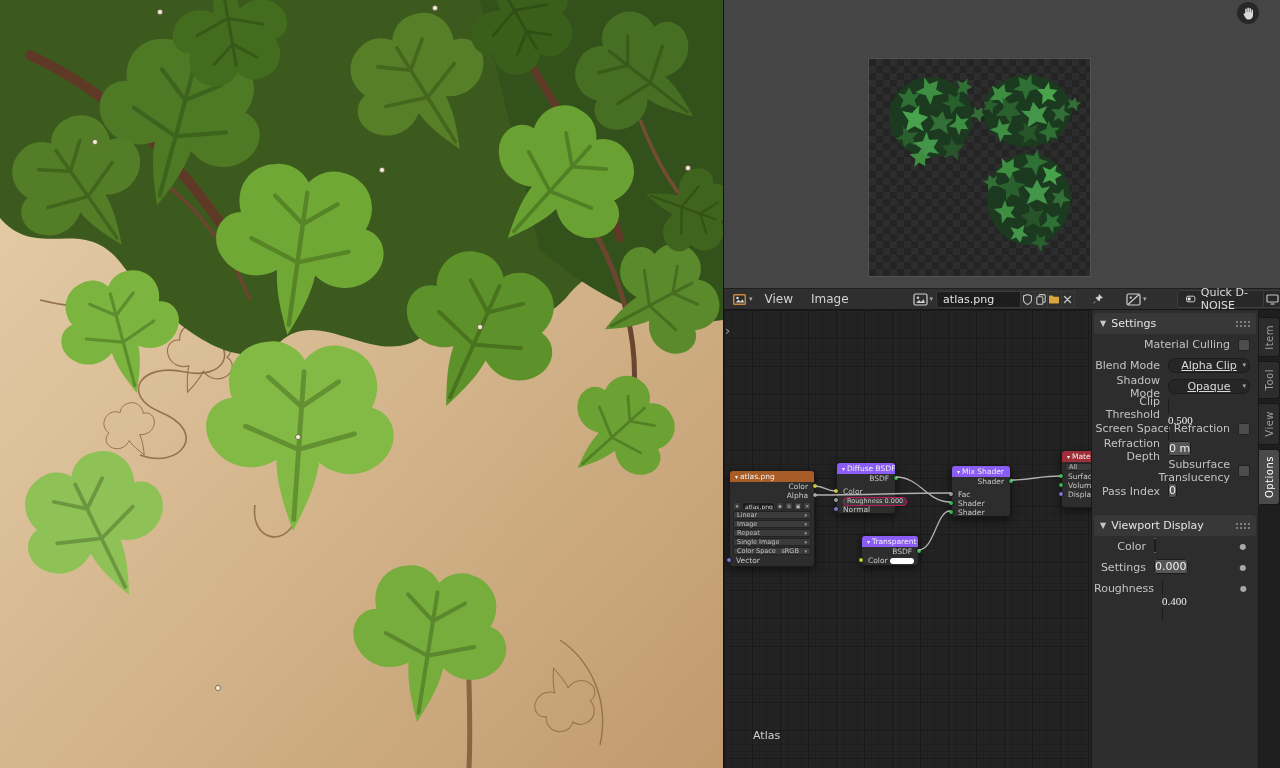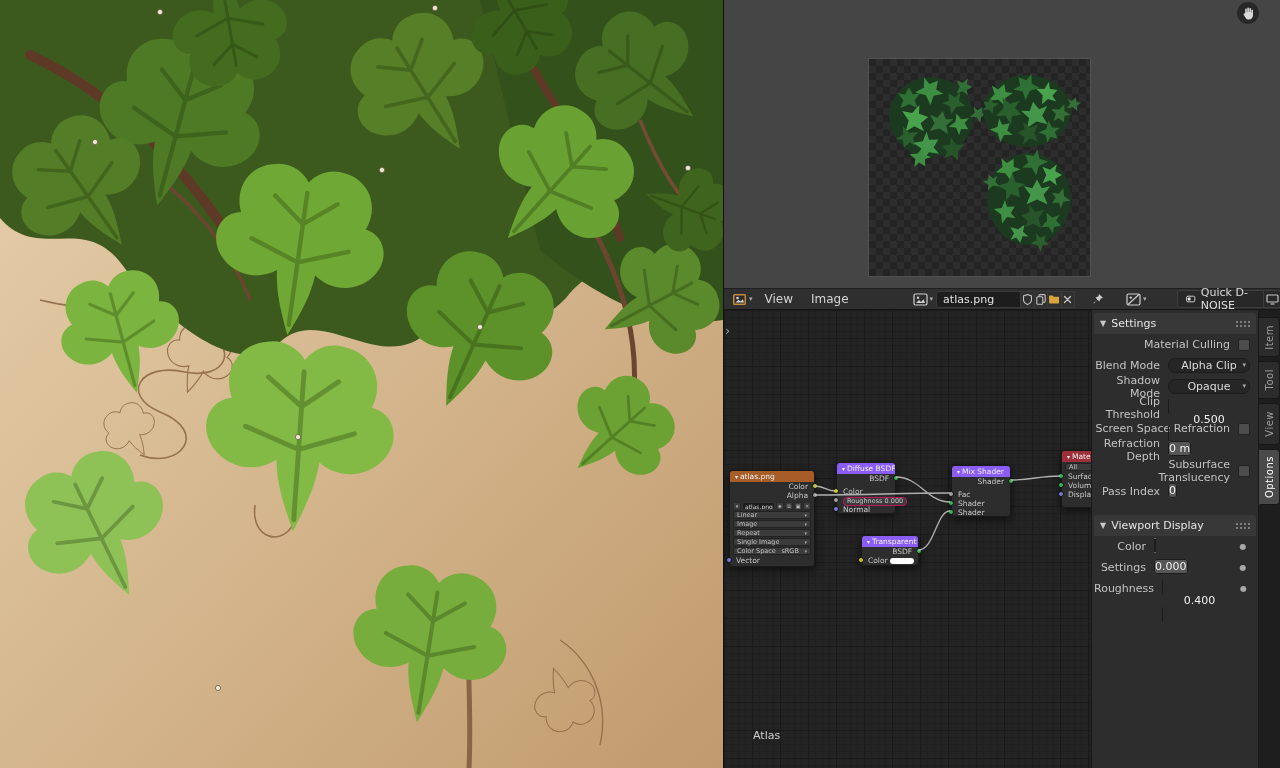--- a/index.html
+++ b/index.html
@@ -86,26 +86,26 @@
   .panel { margin:3px 2px 0 2px; }
   .panel-h { height:21px; display:flex; align-items:center; background:#383838;
     border-radius:3px 3px 0 0; padding:0 6px; color:#e4e4e4; font-size:11px; gap:5px; }
   .panel-h .tri { font-size:8px; color:#c8c8c8; }
   .panel-h .dragdots { margin-left:auto; width:15px; height:7px;
     background-image:radial-gradient(#7d7d7d 1px, transparent 1.3px); background-size:4px 4px; }
   .prow { display:flex; align-items:center; height:21px; padding-right:6px; }
   .plabel { flex:1; text-align:right; padding-right:8px; color:#c3c3c3; }
   .pctrl { width:82px; height:15px; position:relative; }
   .dropdown { width:100%; height:100%; background:#262626; border:1px solid #1c1c1c; border-radius:7px;
-    color:#dadada; display:flex; align-items:center; justify-content:center; gap:4px; }
+    color:#dadada; display:flex; align-items:center; justify-content:center; gap:4px;text-decoration:underline; }
   .dropdown .chev { position:absolute; right:4px; top:4px; }
   .slider { width:100%; height:100%; background:#565656; border:1px solid #1c1c1c; border-radius:3px;
     overflow:hidden; position:relative; color:#f0f0f0; }
   .slider .fill { position:absolute; left:0; top:0; bottom:0; background:#4772b3; }
-  .slider .val { position:relative; display:block; text-align:center; line-height:14px; }
+  .slider .val { position:relative; display:block; line-height:14px;font-family:Liberation Serif, serif; }
   .numfield { width:100%; height:100%; background:#565656; border:1px solid #1c1c1c; border-radius:3px;
     color:#f0f0f0; text-align:center; line-height:14px; }
   .checkbox { width:12px; height:12px; background:#4d4d4d; border:1px solid #222; border-radius:2px; }
   .kfdot { width:14px; text-align:center; color:#a8a8a8; font-size:8px; }
   .colorswatch { width:100%; height:100%; background:#f2f2f2; border:1px solid #1c1c1c; border-radius:3px; }
   .pgap { height:10px; }
 
   
   #tabstrip { left:534px; top:310px; width:23px; height:458px; background:#1e1e1e;
     border-left:1px solid #191919; }

